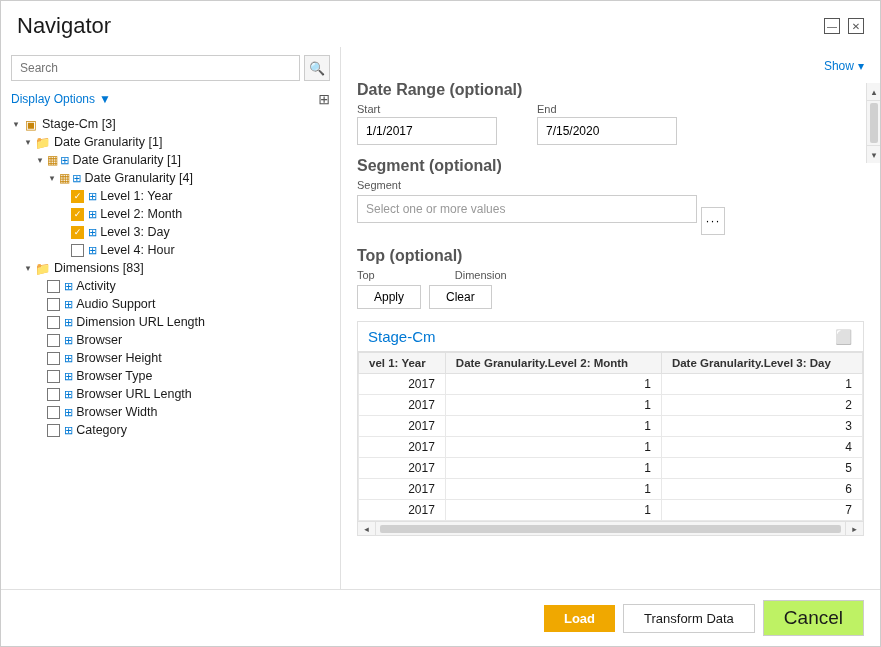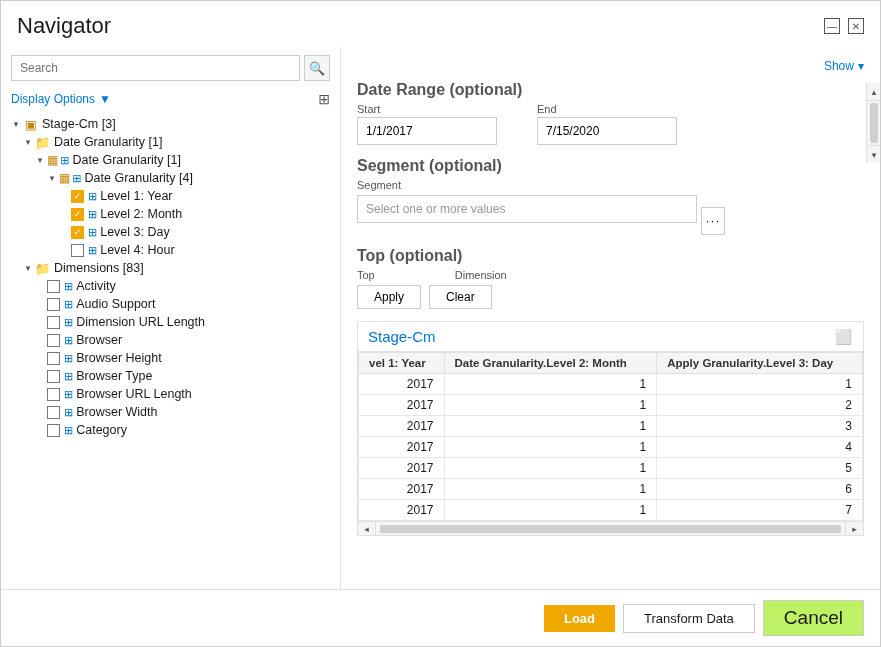--- a/index.html
+++ b/index.html
@@ -593,21 +593,21 @@
           <div class="preview-header">
             <span class="preview-title">Stage-Cm</span>
             <span class="preview-icon-btn">⬜</span>
           </div>
           <div class="preview-table-wrap">
             <table class="preview-table">
               <thead>
                 <tr>
                   <th>vel 1: Year</th>
                   <th>Date Granularity.Level 2: Month</th>
-                  <th>Apply Granularity.Level 3: Day</th>
+                  <th>Date Granularity.Level 3: Day</th>
                 </tr>
               </thead>
               <tbody id="preview-tbody">
               <tr>
                     <td>2017</td>
                     <td>1</td>
                     <td>1</td>
                   </tr>
                   <tr>
                     <td>2017</td>

